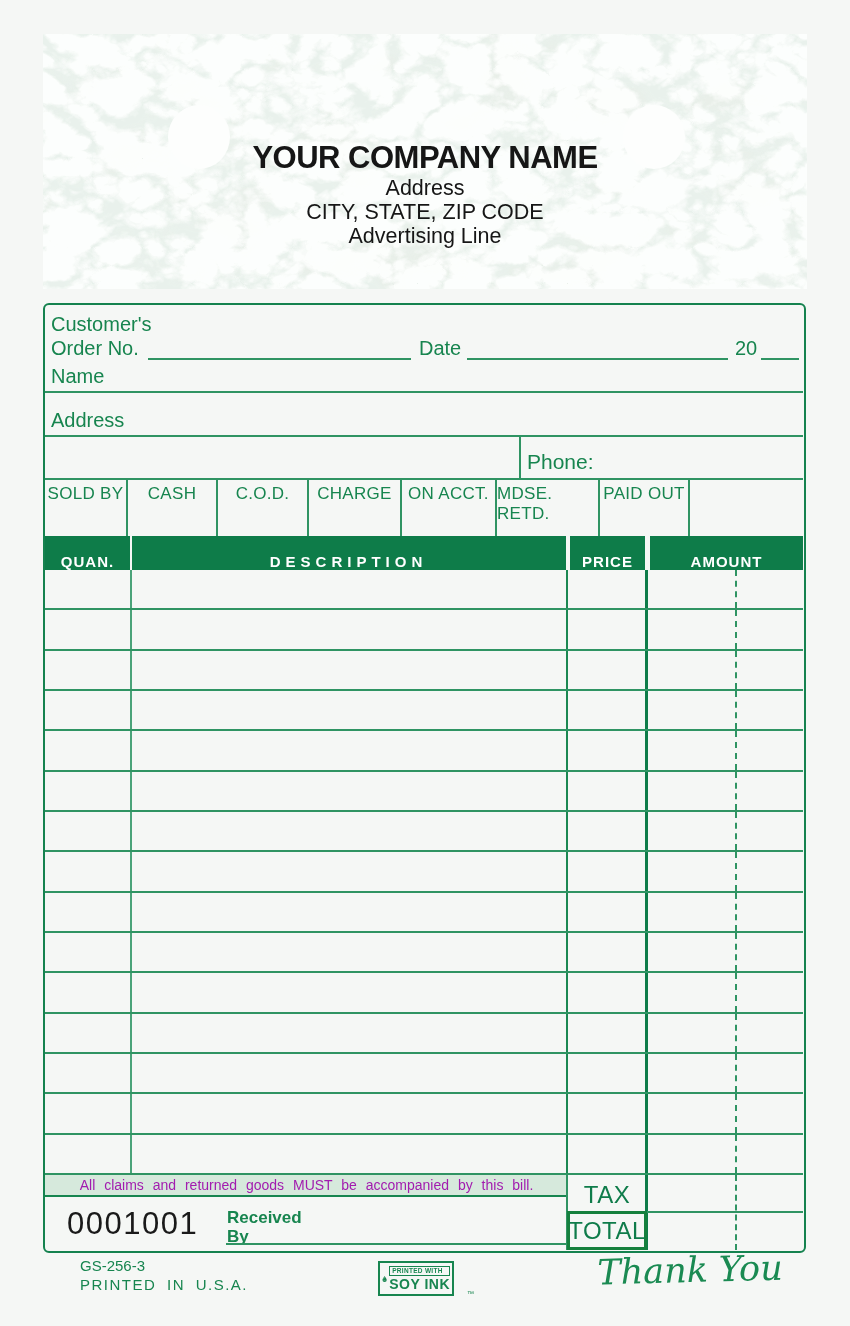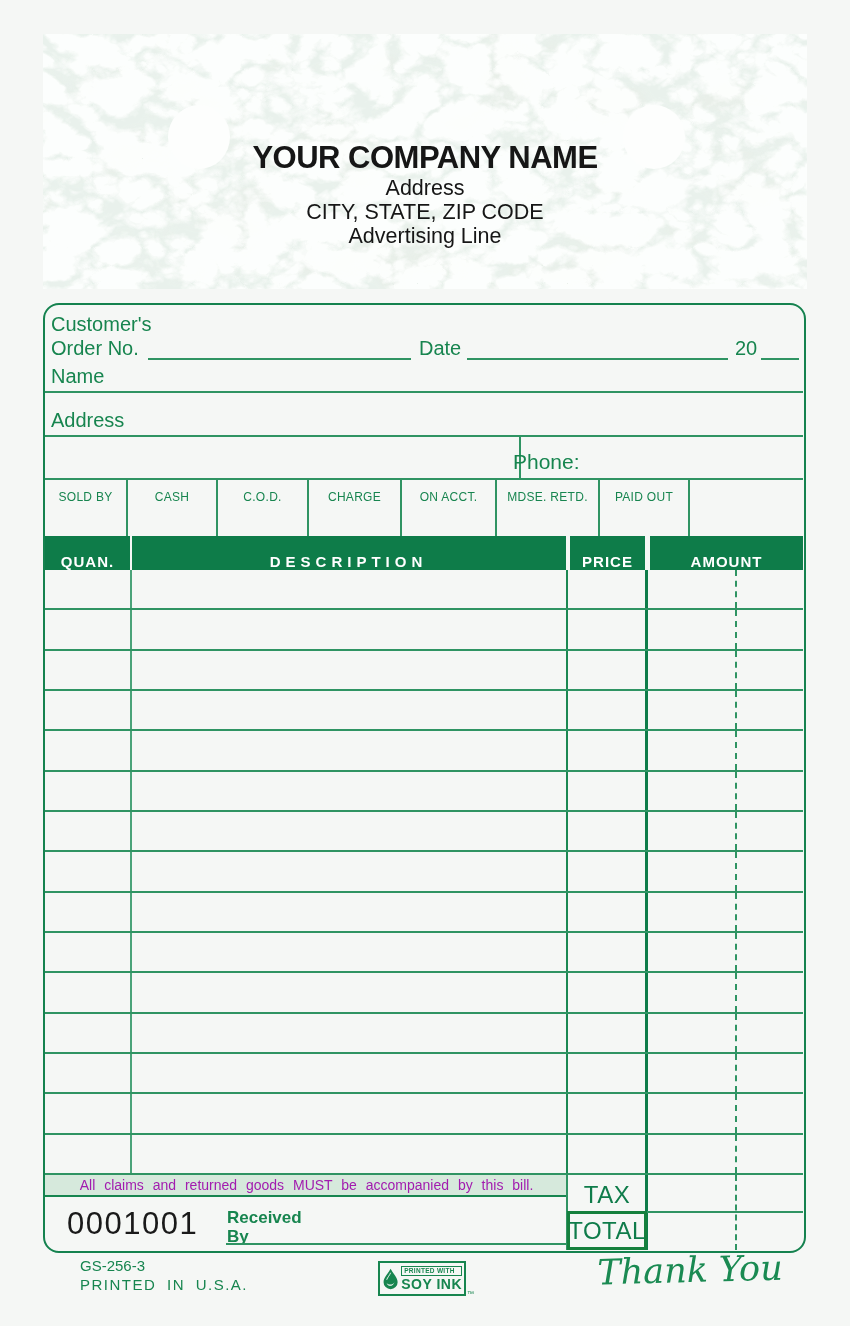--- a/index.html
+++ b/index.html
@@ -30,35 +30,35 @@
     text-align:center;color:#161616;
   }
   .company .cname{
     font-size:31px;font-weight:bold;letter-spacing:-0.5px;line-height:36px;
   }
   .company .cline{font-size:21.5px;line-height:24px;}
 
   
   .form{
     position:absolute;left:43px;top:303px;width:763px;height:950px;
-    border:2.5px solid #15824f;border-radius:16px;
+    border:2.5px solid #15824f;border-radius:6px;
     box-sizing:border-box;overflow:hidden;
     color:#17854f;
   }
   .glabel{position:absolute;font-size:20px;color:#17854f;white-space:nowrap;}
   .hline{position:absolute;height:2px;background:#2f9463;}
   .vline{position:absolute;width:2px;background:#2f9463;}
   .wline{position:absolute;height:2px;background:#2f9463;} 
 
   
   .paycell{
     position:absolute;top:173px;height:58px;box-sizing:border-box;
     border-right:2px solid #2f9463;
     display:flex;justify-content:center;align-items:flex-start;
-    padding-top:12px;font-size:12px;color:#17854f;letter-spacing:0.3px;
+    padding-top:6px;font-size:17px;color:#17854f;letter-spacing:0.3px;
   }
   .paycell.last{border-right:none;}
 
   
   .theadbar{
     position:absolute;left:0;top:231px;width:758px;height:34px;
     background:#0e7c49;
   }
   .theadbar .hcell{
     position:absolute;top:0;height:50px;display:flex;align-items:center;justify-content:center;
@@ -104,21 +104,21 @@
     position:absolute;left:182px;top:903px;
     font-size:17px;font-weight:bold;color:#17854f;line-height:19px;
   }
 
   
   .stock{
     position:absolute;left:80px;top:1256px;color:#17854f;font-size:15px;line-height:19px;
   }
   .stock .usa{letter-spacing:1.5px;word-spacing:5px;}
   .soy{
-    position:absolute;left:378px;top:1261px;width:88px;height:35px;
+    position:absolute;left:378px;top:1261px;width:76px;height:35px;
     border:2px solid #17854f;box-sizing:border-box;
     display:flex;align-items:center;gap:2px;padding:1px 2px;background:transparent;
   }
   .soy .txt{display:flex;flex-direction:column;line-height:1;}
   .soy .pw{
     font-size:6.5px;font-weight:bold;color:#17854f;letter-spacing:0.3px;
     border:1px solid #17854f;padding:1px 2px;margin-bottom:1px;white-space:nowrap;
   }
   .soy .si{font-size:14px;font-weight:bold;color:#17854f;letter-spacing:0.5px;white-space:nowrap;}
   .tm{position:absolute;left:467px;top:1290px;font-size:7px;color:#17854f;}
@@ -166,21 +166,21 @@
   <span class="glabel" style="left:690px;top:32px;">20</span>
   <div class="wline" style="left:716px;top:53px;width:38px;"></div>
 
   <span class="glabel" style="left:6px;top:60px;">Name</span>
   <div class="hline" style="left:0;top:86px;width:758px;"></div>
 
   <span class="glabel" style="left:6px;top:104px;">Address</span>
   <div class="hline" style="left:0;top:130px;width:758px;"></div>
 
   <div class="vline" style="left:474px;top:130px;height:43px;"></div>
-  <span class="glabel" style="left:468px;top:145px;font-size:21px;">Phone:</span>
+  <span class="glabel" style="left:482px;top:145px;font-size:21px;">Phone:</span>
   <div class="hline" style="left:0;top:173px;width:758px;"></div>
 
   <div id="paycells">
       <div class="paycell" style="left: 0px; width: 83px;">
         <span>SOLD BY</span>
       </div>
       <div class="paycell" style="left: 83px; width: 90px;">
         <span>CASH</span>
       </div>
       <div class="paycell" style="left: 173px; width: 91px;">

